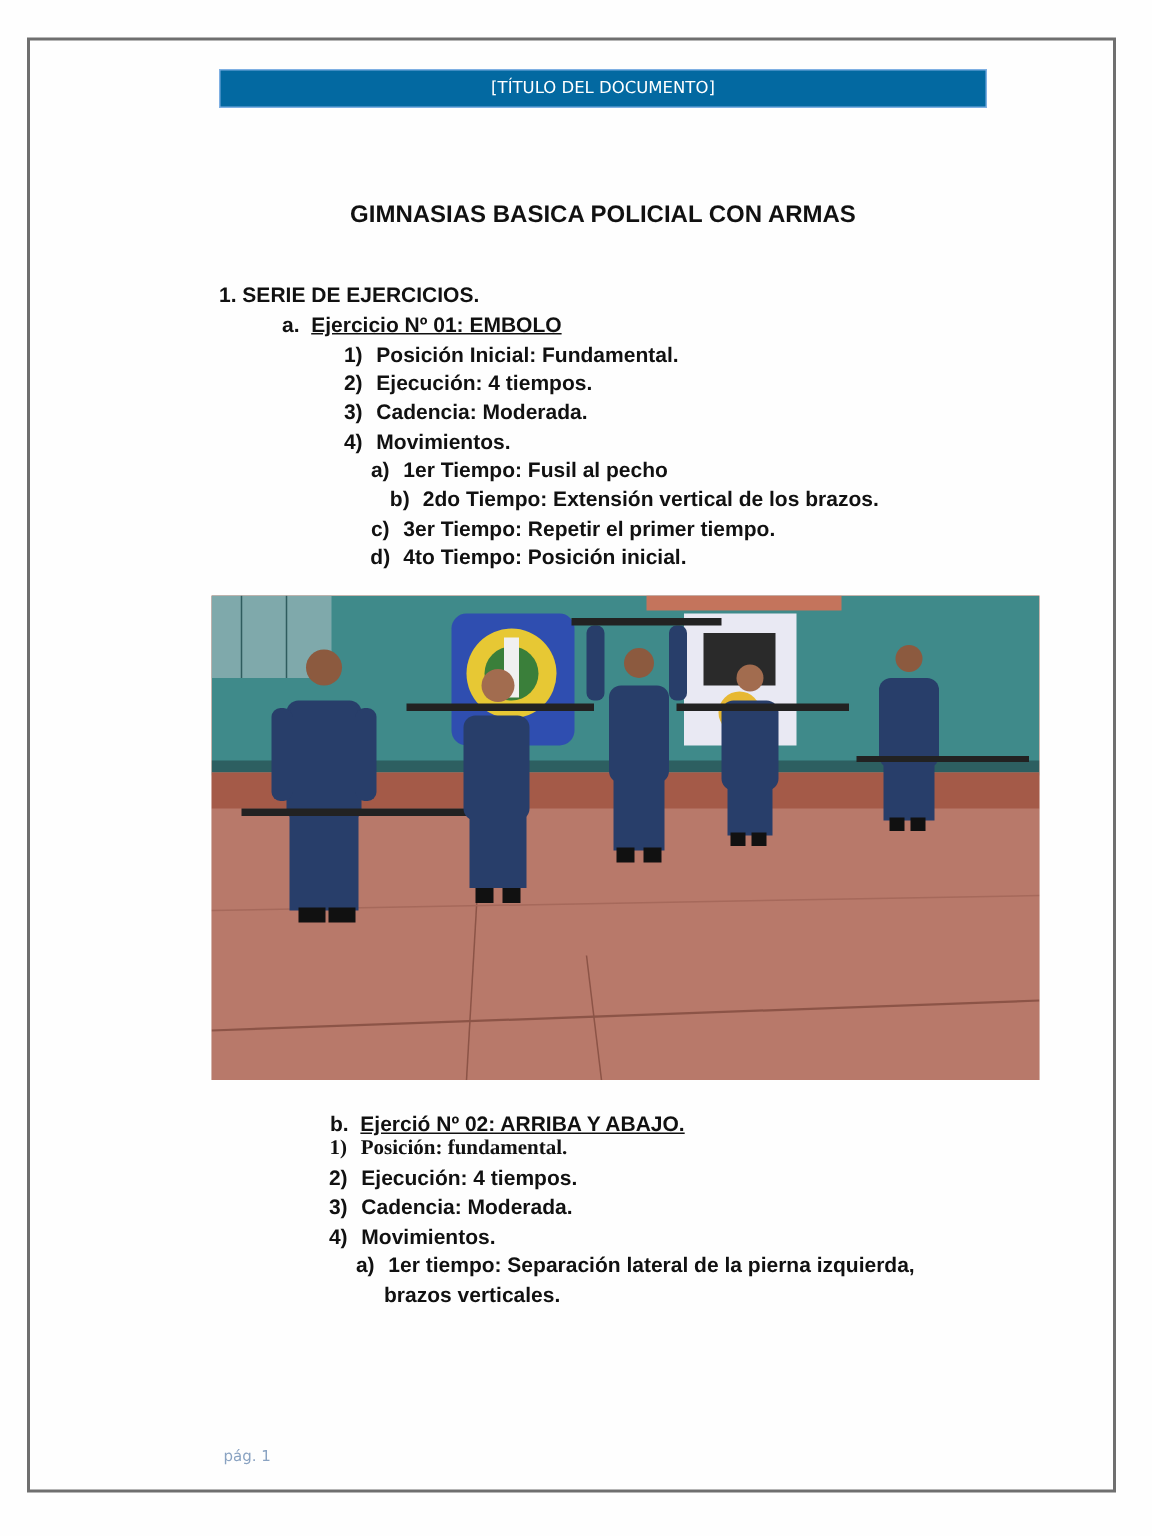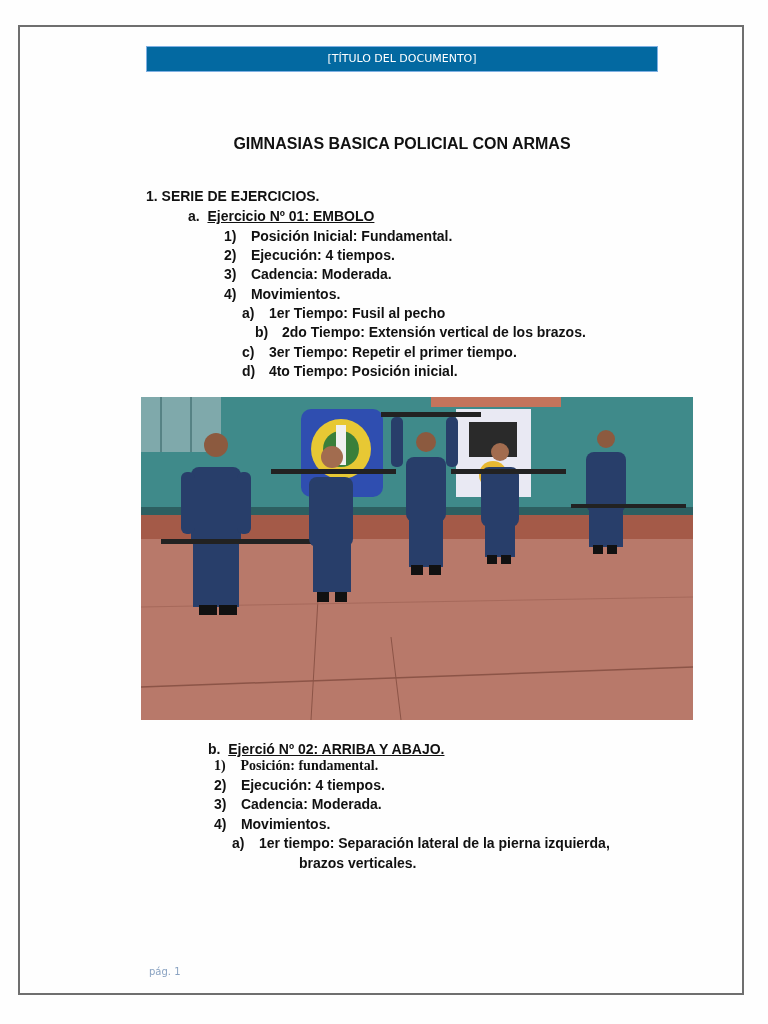--- a/index.html
+++ b/index.html
@@ -46,20 +46,21 @@
       font-size: 16px;
       color: #111;
     }
     .line {
       position: absolute;
       font-family: "Liberation Sans", sans-serif;
       font-weight: bold;
       font-size: 14px;
       color: #111;
       white-space: nowrap;
+      text-align: center;
     }
     .line .num {
       display: inline-block;
     }
     .u { text-decoration: underline; }
     .photo {
       position: absolute;
       left: 141px;
       top: 397px;
       width: 552px;
@@ -202,21 +203,21 @@
       <rect x="445" y="55" width="40" height="60" rx="8"></rect>
       <rect x="448" y="110" width="34" height="40"></rect>
     </g>
     <circle cx="465" cy="42" r="9" fill="#8c5a3f"></circle>
     <rect x="430" y="107" width="115" height="4" fill="#222"></rect>
     <rect x="452" y="148" width="10" height="9" fill="#111"></rect>
     <rect x="466" y="148" width="10" height="9" fill="#111"></rect>
   </svg>
 </div>
 
-<div class="line" style="left:208px; top:741px;">
+<div class="line" style="left:220px; top:741px;">
   <span>b.</span>&nbsp;
   <span class="u">Ejerció Nº 02: ARRIBA Y ABAJO.</span>
 </div>
 
 <div class="line" style="left:214px; top:758px;font-family:Liberation Serif, serif;">
   <span class="num" style="width:23px">1)</span>
   <span>Posición: fundamental.</span>
 </div>
 <div class="line" style="left:214px; top:777px;">
   <span class="num" style="width:23px">2)</span>
@@ -227,17 +228,17 @@
   <span>Cadencia: Moderada.</span>
 </div>
 <div class="line" style="left:214px; top:816px;">
   <span class="num" style="width:23px">4)</span>
   <span>Movimientos.</span>
 </div>
 <div class="line" style="left:232px; top:835px;">
   <span class="num" style="width:23px">a)</span>
   <span>1er tiempo: Separación lateral de la pierna izquierda,</span>
 </div>
-<div class="line" style="left:256px; top:855px;margin-left:43px;">
+<div class="line" style="left:256px; top:855px;">
   <span>brazos verticales.</span>
 </div>
 
 <div class="footer-page">pág. 1</div>
 
 </body></html>

